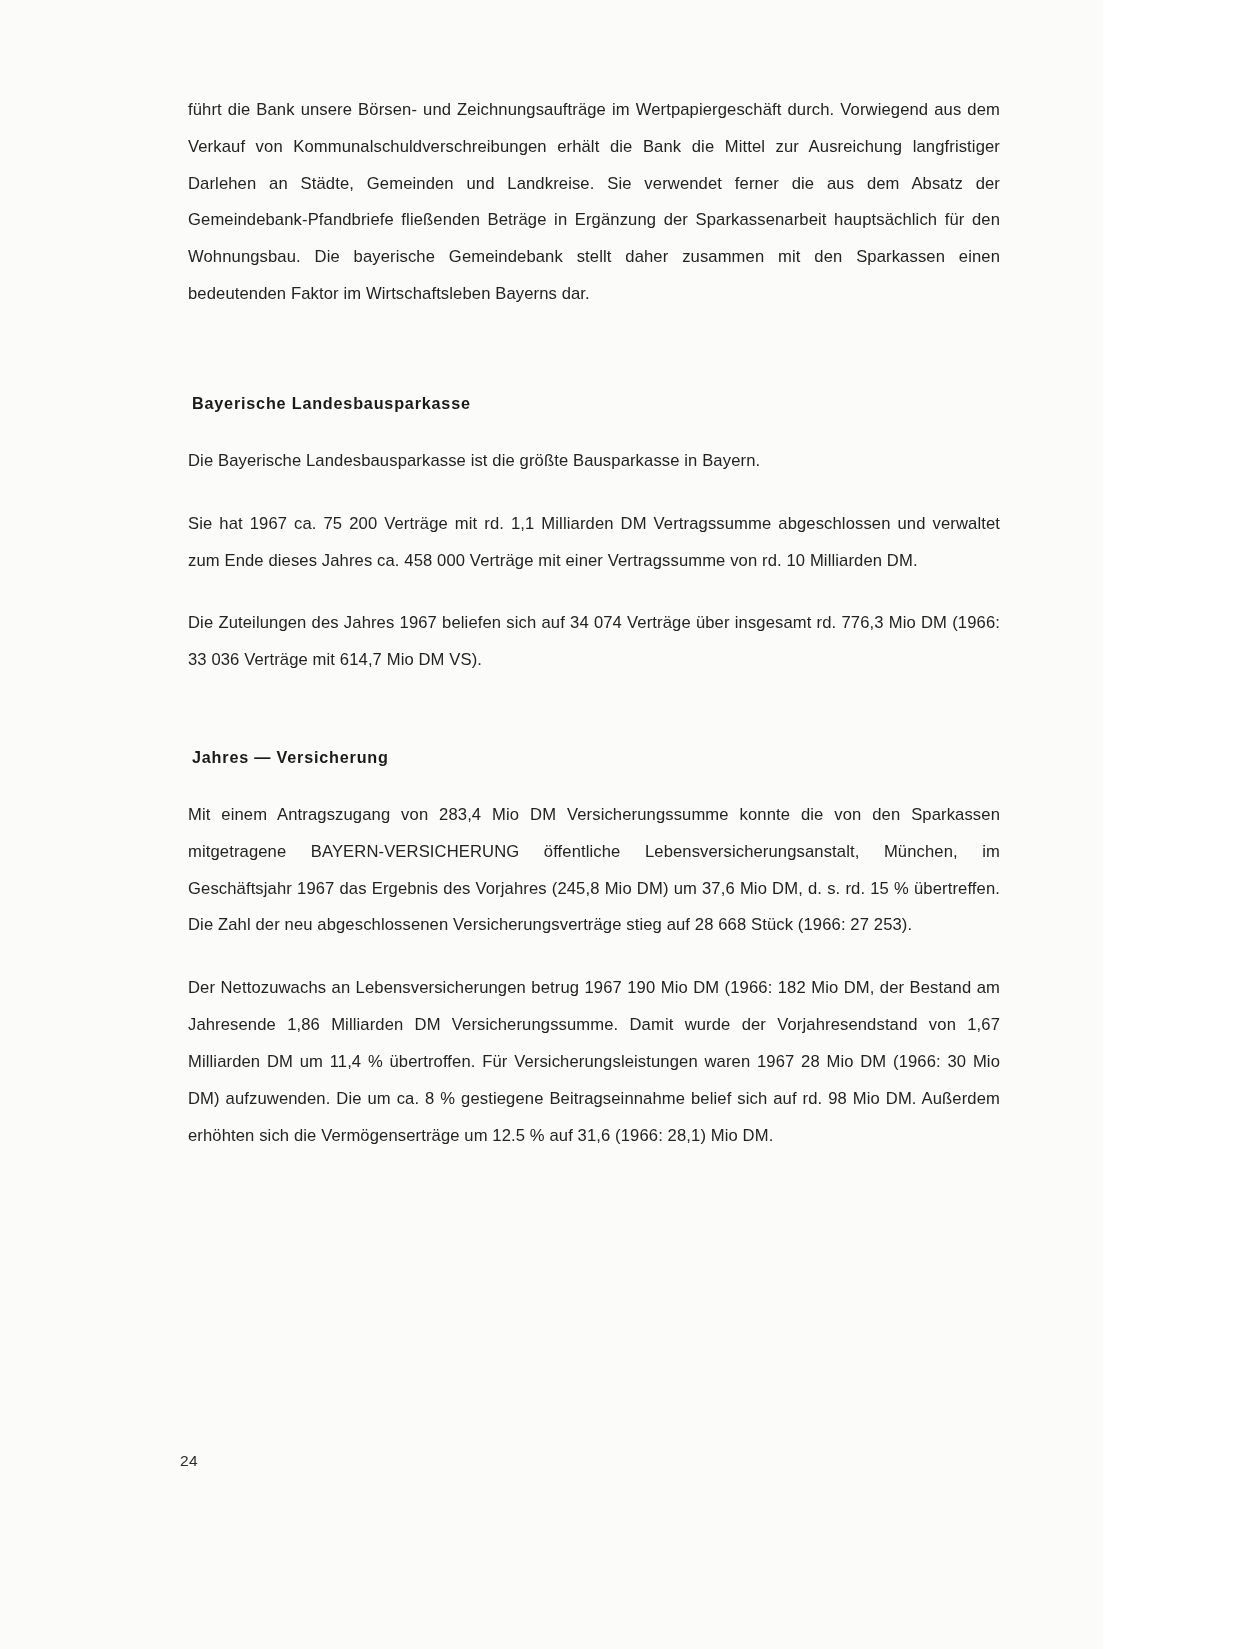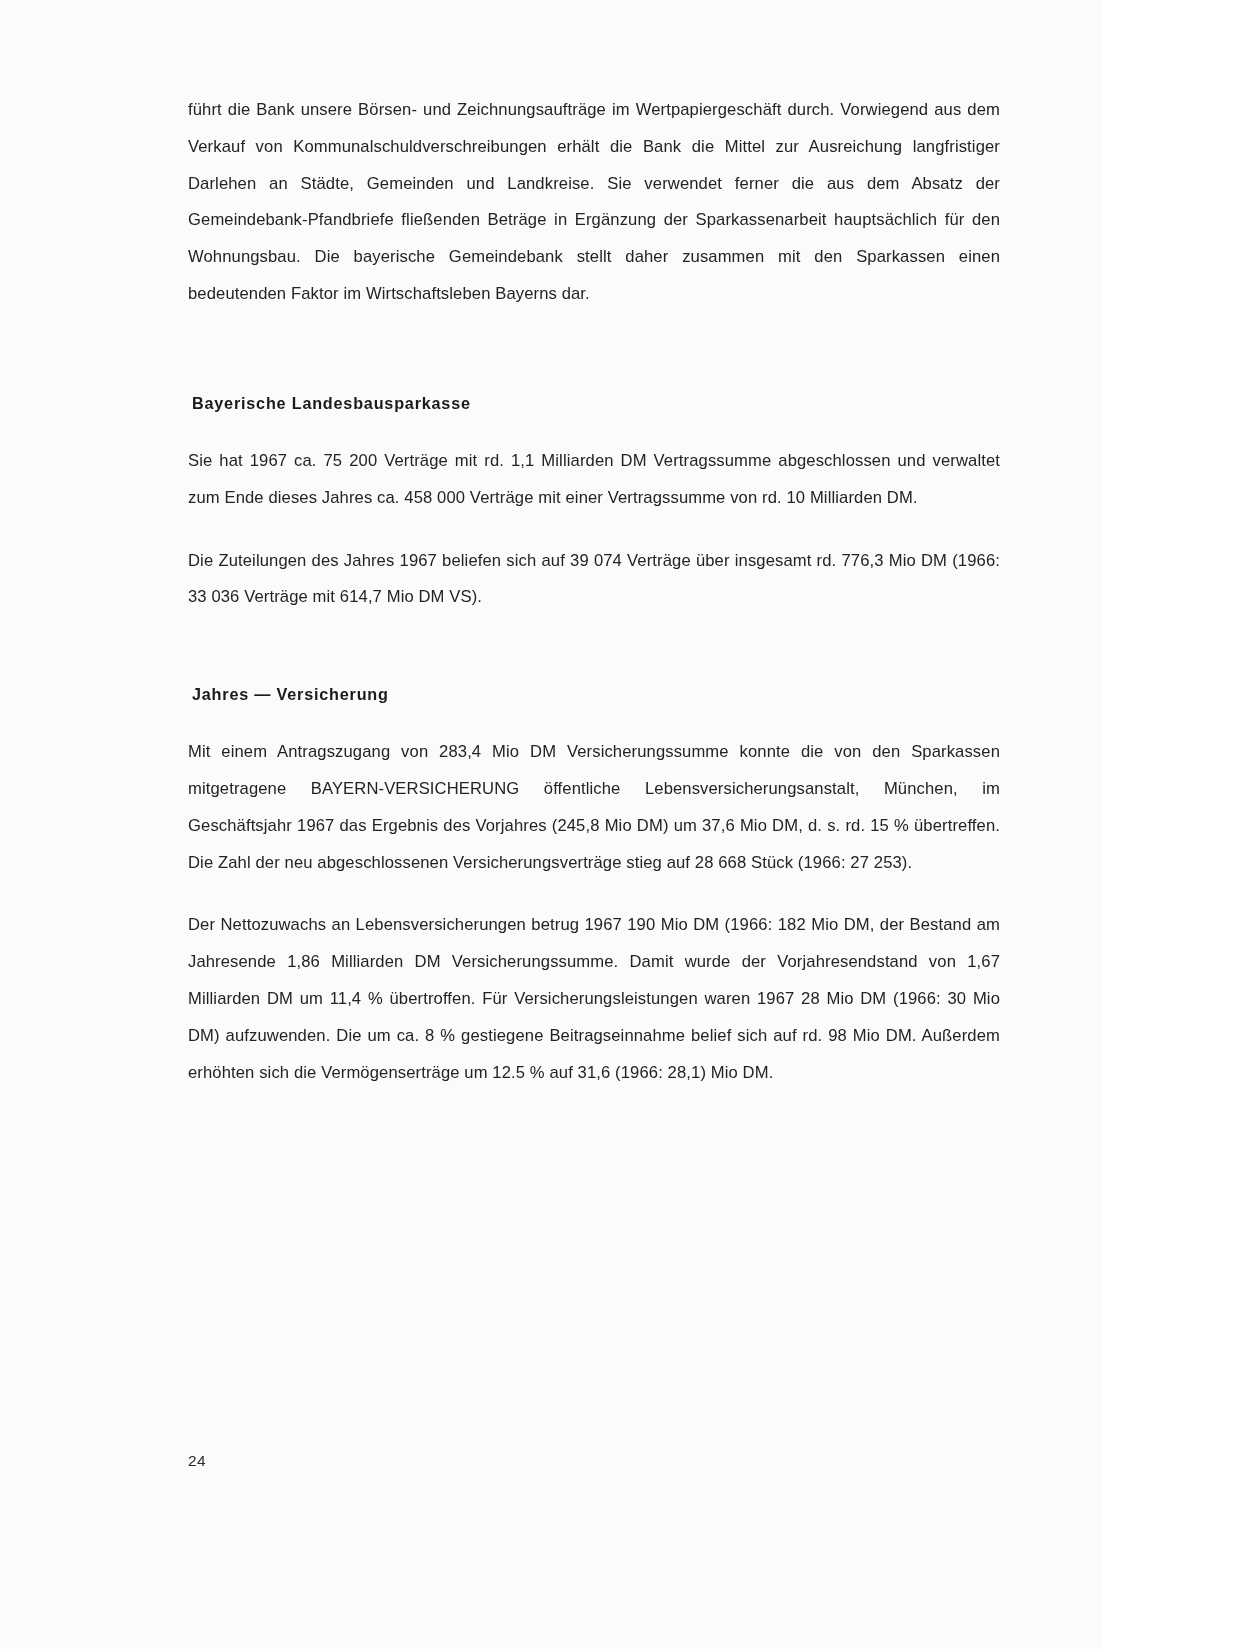--- a/index.html
+++ b/index.html
@@ -42,44 +42,45 @@
     font-size: 16.2px;
     font-weight: bold;
     letter-spacing: 0.8px;
     color: #1a1a1a;
     line-height: 1.6;
   }
   .spacer-lg { height: 52px; }
   .spacer-md { height: 40px; }
   .page-number {
     position: absolute;
-    left: 188px;
+    left: 180px;
     top: 1452px;
     font-size: 15.5px;
     color: #2b2b2b;
     letter-spacing: 0.3px;
   }
 </style>
 </head>
 <body>
 
 <div class="page">
   <div class="content">
 
     <p class="body-par">führt die Bank unsere Börsen- und Zeichnungsaufträge im Wertpapiergeschäft durch. Vorwiegend aus dem Verkauf von Kommunalschuldverschreibungen erhält die Bank die Mittel zur Ausreichung langfristiger Darlehen an Städte, Gemeinden und Landkreise. Sie verwendet ferner die aus dem Absatz der Gemeindebank-Pfandbriefe fließenden Beträge in Ergänzung der Sparkassenarbeit hauptsächlich für den Wohnungsbau. Die bayerische Gemeindebank stellt daher zusammen mit den Sparkassen einen bedeutenden Faktor im Wirtschaftsleben Bayerns dar.</p>
 
     <div class="spacer-lg"></div>
 
     <h2 class="section-heading">Bayerische  Landesbausparkasse</h2>
 
 
+    <p class="body-par">Die Bayerische Landesbausparkasse ist die größte Bausparkasse in Bayern.</p>
 
     <p class="body-par">Sie hat 1967 ca. 75 200 Verträge mit rd. 1,1 Milliarden DM Vertragssumme abgeschlossen und verwaltet zum Ende dieses Jahres ca. 458 000 Verträge mit einer Vertragssumme von rd. 10 Milliarden DM.</p>
 
-    <p class="body-par">Die Zuteilungen des Jahres 1967 beliefen sich auf 39 074 Verträge über insgesamt rd. 776,3 Mio DM (1966: 33 036 Verträge mit 614,7 Mio DM VS).</p>
+    <p class="body-par">Die Zuteilungen des Jahres 1967 beliefen sich auf 34 074 Verträge über insgesamt rd. 776,3 Mio DM (1966: 33 036 Verträge mit 614,7 Mio DM VS).</p>
 
 
     <div class="spacer-md"></div>
 
     <h2 class="section-heading">Jahres — Versicherung</h2>
 
     <p class="body-par">Mit einem Antragszugang von 283,4 Mio DM Versicherungssumme konnte die von den Sparkassen mitgetragene BAYERN-VERSICHERUNG öffentliche Lebensversicherungsanstalt, München, im Geschäftsjahr 1967 das Ergebnis des Vorjahres (245,8 Mio DM) um 37,6 Mio DM, d. s. rd. 15 % übertreffen. Die Zahl der neu abgeschlossenen Versicherungsverträge stieg auf 28 668 Stück (1966: 27 253).</p>
 
     <p class="body-par">Der Nettozuwachs an Lebensversicherungen betrug 1967 190 Mio DM (1966: 182 Mio DM, der Bestand am Jahresende 1,86 Milliarden DM Versicherungssumme. Damit wurde der Vorjahresendstand von 1,67 Milliarden DM um 11,4 % übertroffen. Für Versicherungsleistungen waren 1967 28 Mio DM (1966: 30 Mio DM) aufzuwenden. Die um ca. 8 % gestiegene Beitragseinnahme belief sich auf rd. 98 Mio DM. Außerdem erhöhten sich die Vermögenserträge um 12.5 % auf 31,6 (1966: 28,1) Mio DM.</p>
 

